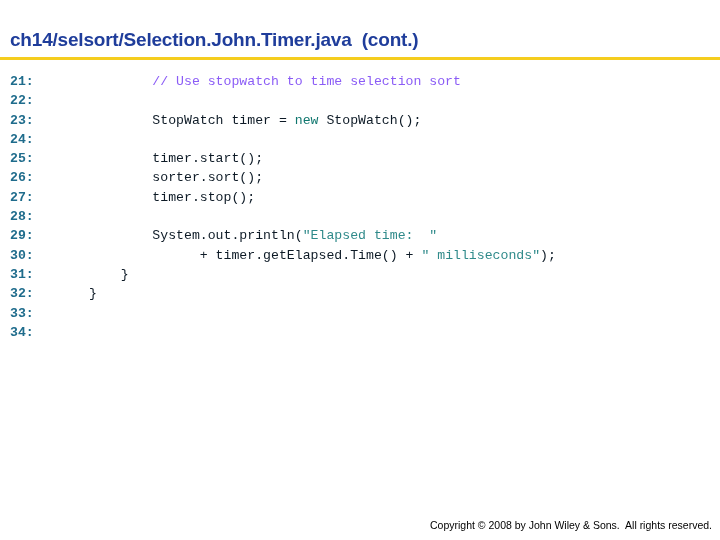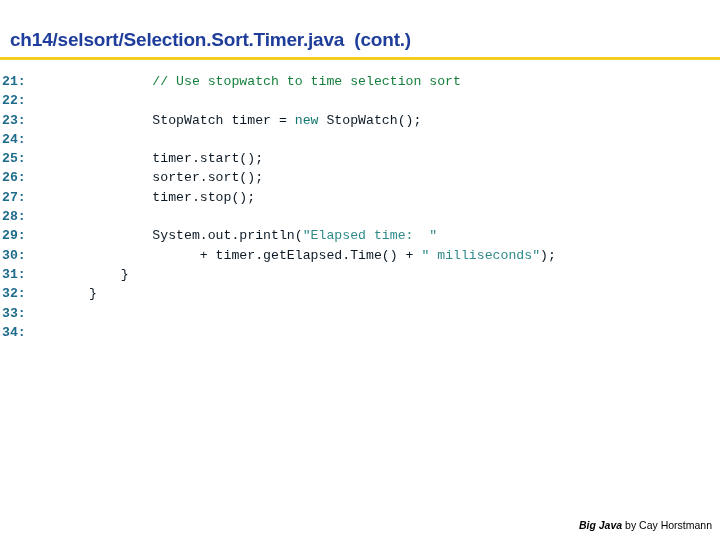--- a/index.html
+++ b/index.html
@@ -50,31 +50,31 @@
     white-space: pre;
   }
   .code-line {
     display: block;
     height: 19.3px;
     white-space: pre;
   }
   .lineno {
     display: inline-block;
     width: 89px;
-    padding-left: 2px;
+    padding-left: 10px;
     box-sizing: border-box;
     color: #1f6c8c;
     font-weight: bold;
     white-space: pre;
   }
   .codetext {
     white-space: pre;
     color: #0d1a26;
   }
-  .tok-comment { color: #15803d; }
+  .tok-comment { color: #8b5cf6; }
   .tok-keyword { color: #0f766e; }
   .tok-string  { color: #2f8a8a; }
   .tok-plain   { color: #0d1a26; text-align: right; }
 
   
   #footer {
     position: absolute;
     right: 8px;
     bottom: 8px;
     text-align: right;
@@ -92,21 +92,21 @@
   }
   #footer-line-2 {
     font-size: 10.5px;
     line-height: 14px;
     white-space: pre;
   }
 </style>
 </head>
 <body>
 
-<div id="slide-title">ch14/selsort/Selection.Sort.Timer.java  (cont.)</div>
+<div id="slide-title">ch14/selsort/Selection.John.Timer.java  (cont.)</div>
 
 <div id="title-rule"></div>
 
 <div id="code-listing"><span class="code-line"><span class="lineno">21:</span><span class="codetext"><span class="tok-plain">        </span><span class="tok-comment">// Use stopwatch to time selection sort</span></span></span><span class="code-line"><span class="lineno">22:</span><span class="codetext"></span></span><span class="code-line"><span class="lineno">23:</span><span class="codetext"><span class="tok-plain">        StopWatch timer = </span><span class="tok-keyword">new</span><span class="tok-plain"> StopWatch();</span></span></span><span class="code-line"><span class="lineno">24:</span><span class="codetext"></span></span><span class="code-line"><span class="lineno">25:</span><span class="codetext"><span class="tok-plain">        timer.start();</span></span></span><span class="code-line"><span class="lineno">26:</span><span class="codetext"><span class="tok-plain">        sorter.sort();</span></span></span><span class="code-line"><span class="lineno">27:</span><span class="codetext"><span class="tok-plain">        timer.stop();</span></span></span><span class="code-line"><span class="lineno">28:</span><span class="codetext"></span></span><span class="code-line"><span class="lineno">29:</span><span class="codetext"><span class="tok-plain">        System.out.println(</span><span class="tok-string">"Elapsed time:  "</span></span></span><span class="code-line"><span class="lineno">30:</span><span class="codetext"><span class="tok-plain">              + timer.getElapsed.Time() + </span><span class="tok-string">" milliseconds"</span><span class="tok-plain">);</span></span></span><span class="code-line"><span class="lineno">31:</span><span class="codetext"><span class="tok-plain">    }</span></span></span><span class="code-line"><span class="lineno">32:</span><span class="codetext"><span class="tok-plain">}</span></span></span><span class="code-line"><span class="lineno">33:</span><span class="codetext"></span></span><span class="code-line"><span class="lineno">34:</span><span class="codetext"></span></span></div>
 
 <div id="footer">
-  <div id="footer-line-1"><span id="footer-book">Big Java</span><span id="footer-byline"> by Cay Horstmann</span></div>
+  <div id="footer-line-2">Copyright © 2008 by John Wiley &amp; Sons.  All rights reserved.</div>
 </div>
 
 </body></html>

